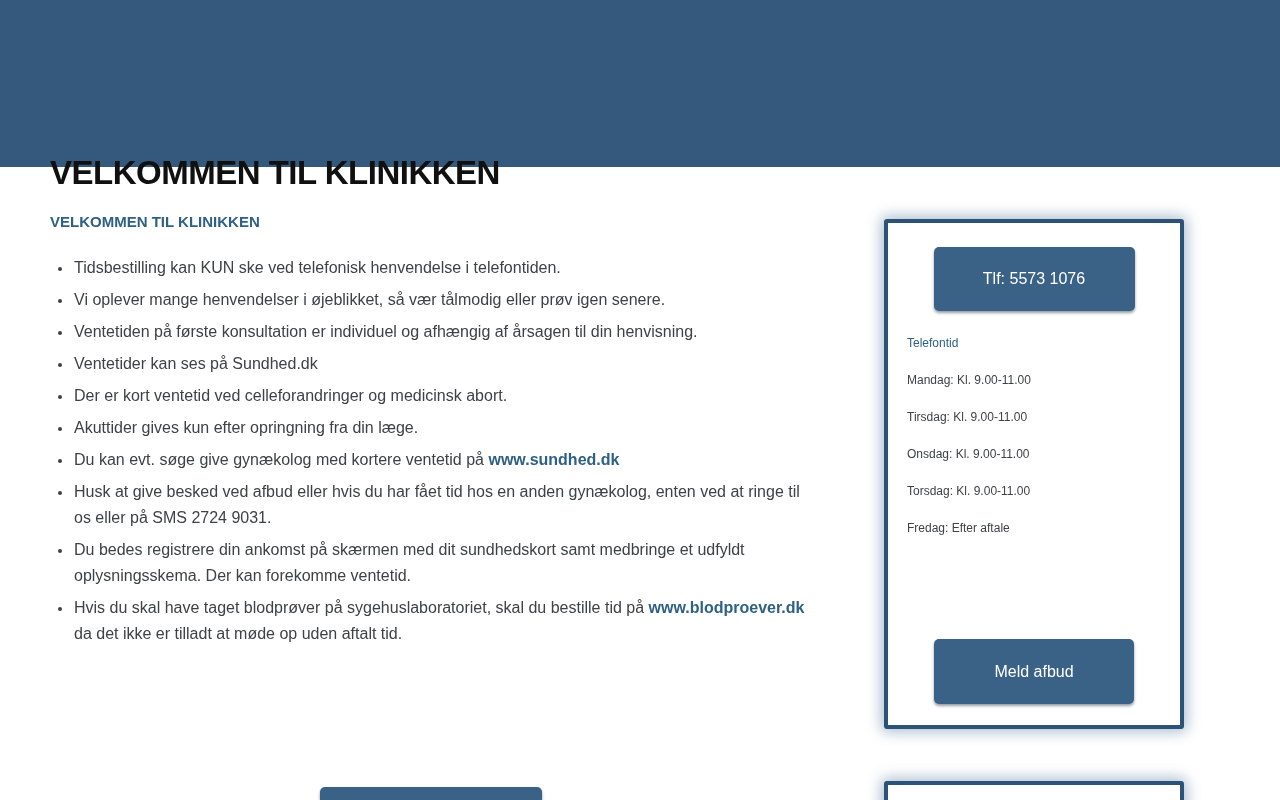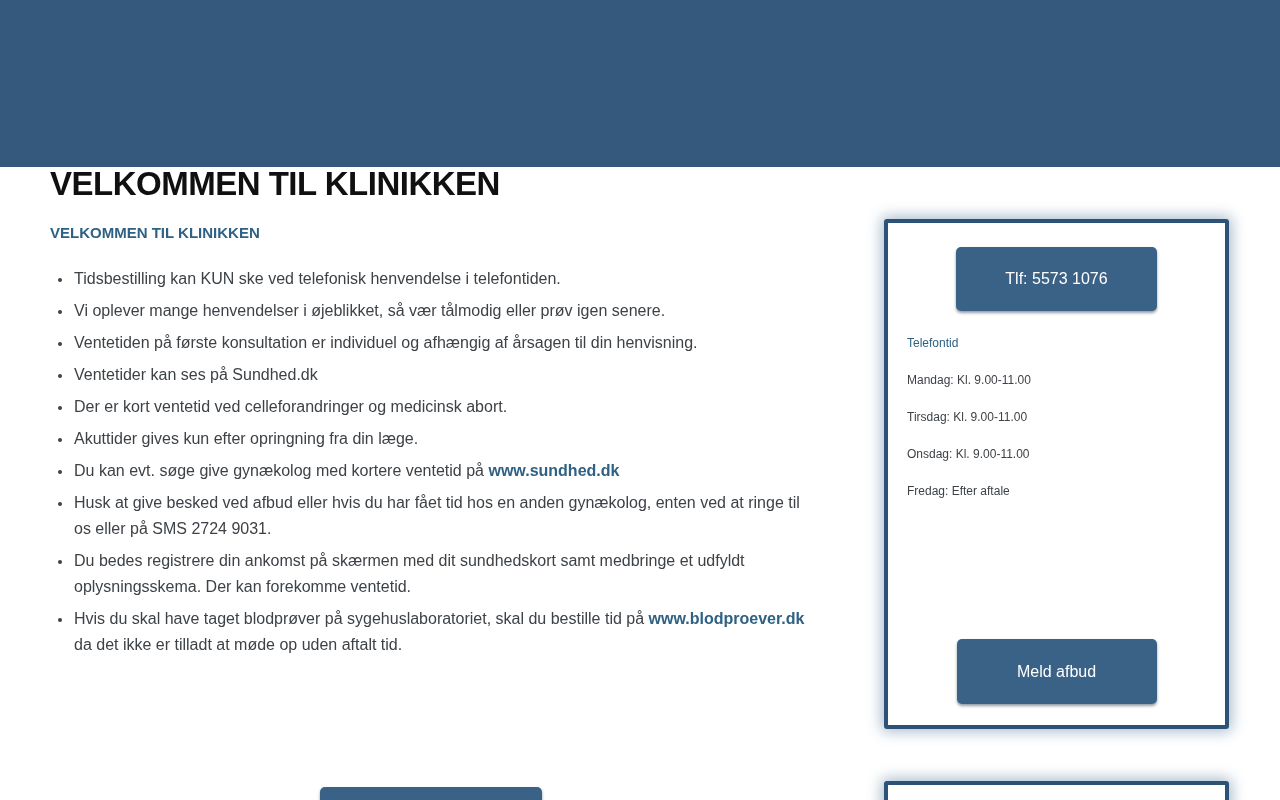--- a/index.html
+++ b/index.html
@@ -22,21 +22,21 @@
 
   
   .hero{
     width:100%;height:167px;
     background:var(--header-blue);
   }
 
   
   .left{
     position:absolute;
-    left:50px;top:167px;
+    left:50px;top:156px;
     width:770px;
   }
   h1.title{
     margin:0;
     font-size:33px;
     font-weight:700;
     letter-spacing:-0.5px;
     line-height:1.0;
     color:var(--heading-dark);
   }
@@ -79,21 +79,21 @@
     font-family:"Liberation Sans", sans-serif;
     font-size:16px;
     cursor:pointer;
     box-shadow:0 2px 3px rgba(15,35,55,0.45);
   }
 
   
   .card{
     position:absolute;
     left:884px;
-    width:345px;
+    width:300px;
     background:#ffffff;
     border:4px solid var(--border-blue);
     border-radius:3px;
     box-shadow:0 0 14px 3px rgba(74,112,150,0.45);
   }
   .contact-card{
     top:219px;
     height:510px;
   }
   .phone-btn{
@@ -162,20 +162,21 @@
   <button class="btn partial-btn" aria-label="button (cut off at bottom edge)"></button>
 
   <aside>
     <div class="card contact-card">
       <button class="btn phone-btn">Tlf: 5573 1076</button>
       <h3 class="hours-title">Telefontid</h3>
       <div class="hours">
           <p>Mandag: Kl. 9.00-11.00</p>
           <p>Tirsdag: Kl. 9.00-11.00</p>
           <p>Onsdag: Kl. 9.00-11.00</p>
+          <p>Torsdag: Kl. 9.00-11.00</p>
           <p>Fredag: Efter aftale</p>
         </div>
       <button class="btn cancel-btn">Meld afbud</button>
     </div>
     <div class="card partial-card"></div>
   </aside>
 
 </div>
 
 </body></html>

